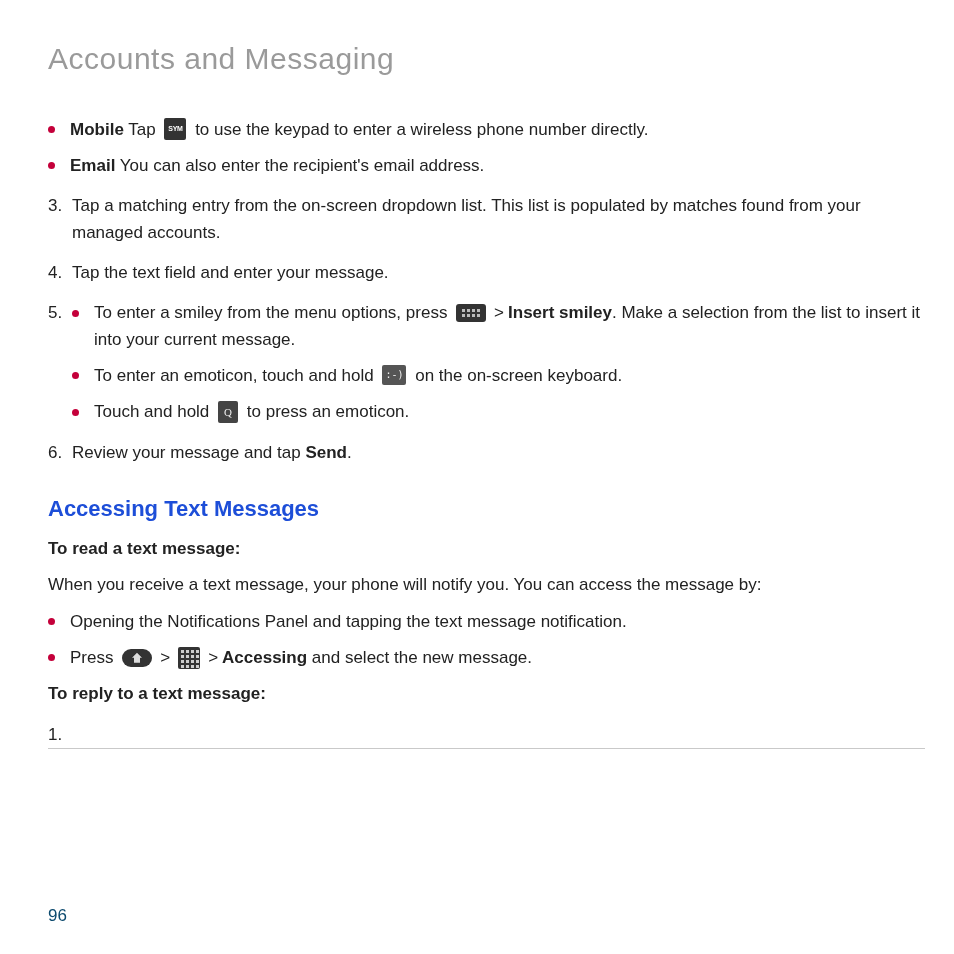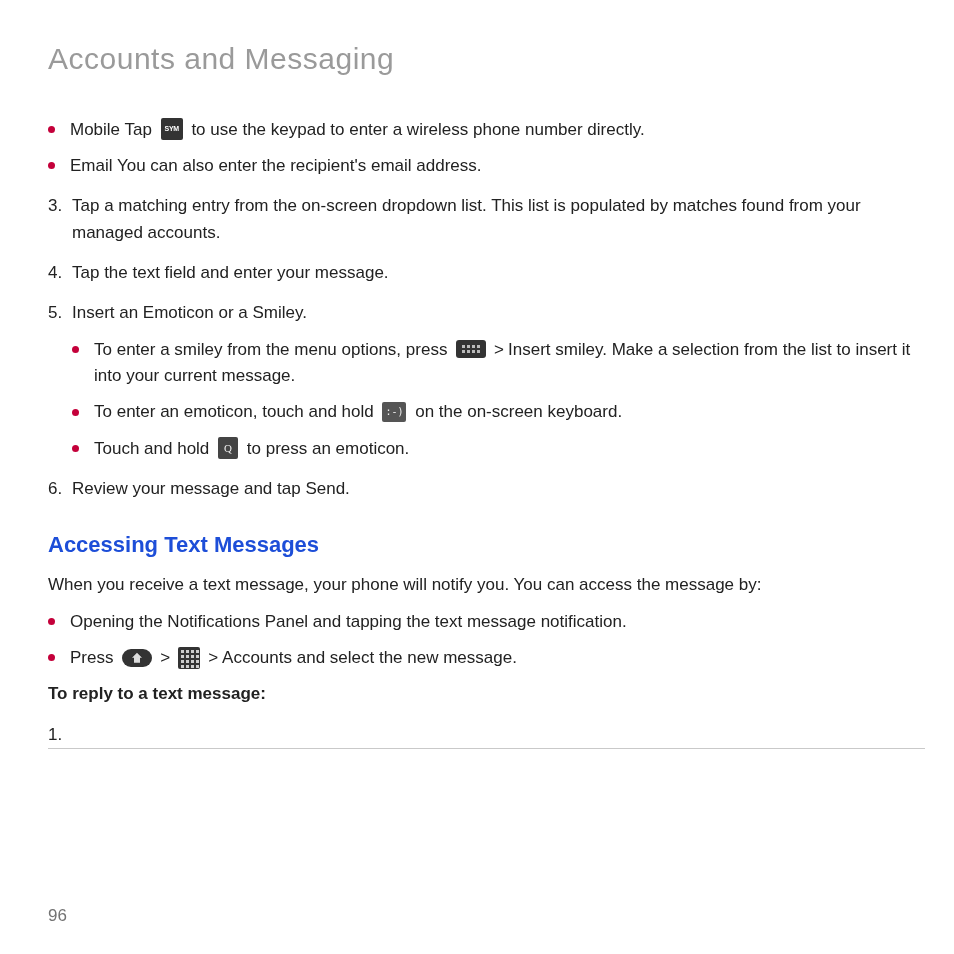--- a/index.html
+++ b/index.html
@@ -21,21 +21,21 @@
     font-size: 30px;
     font-weight: 400;
     color: #9a9a9a;
     letter-spacing: 0.5px;
     margin: 0 0 34px 0;
   }
   .body-text {
     font-size: 17px;
     line-height: 1.55;
   }
-  .bold { font-weight: 400; }
+  .bold { font-weight: 700; }
   .subhead {
     font-size: 22px;
     font-weight: 700;
     color: #1d4ed8;
     margin: 26px 0 10px 0;
   }
   .subbold {
     font-weight: 700;
     margin: 10px 0 10px 0;
   }
@@ -175,21 +175,21 @@
   .hr {
     border: none;
     border-top: 1px solid #c9c9c9;
     margin: 40px 0 10px 0;
   }
   .page-number {
     position: absolute;
     left: 48px;
     bottom: 28px;
     font-size: 17px;
-    color: #737373;
+    color: #0c4a6e;
     margin-top: 22px;
   }
   .gt {
     margin: 0 4px;
   }
 </style>
 </head>
 <body>
 
 <div class="page body-text">
@@ -209,21 +209,20 @@
     <li>
       <span class="num">3.</span>
       <span>Tap a matching entry from the on-screen dropdown list. This list is populated by matches found from your managed accounts.</span>
     </li>
     <li>
       <span class="num">4.</span>
       <span>Tap the text field and enter your message.</span>
     </li>
     <li>
       <span class="num">5.</span>
-      <span>Insert an Emoticon or a Smiley.</span>
 
       <ul class="bullets indent2" style="margin-top:10px;">
         <li>
           <span>To enter a smiley from the menu options, press </span><span class="inline-icon icon-menu"></span><span class="gt">&gt;</span><span class="bold">Insert smiley</span><span>. Make a selection from the list to insert it into your current message.</span>
         </li>
         <li>
           <span>To enter an emoticon, touch and hold </span><span class="inline-icon icon-emoticon-key">:-)</span><span> on the on-screen keyboard.</span>
         </li>
         <li>
           <span>Touch and hold </span><span class="inline-icon icon-q">Q</span><span> to press an emoticon.</span>
@@ -231,28 +230,29 @@
       </ul>
     </li>
     <li>
       <span class="num">6.</span>
       <span>Review your message and tap </span><span class="bold">Send</span><span>.</span>
     </li>
   </ol>
 
   <h2 class="subhead">Accessing Text Messages</h2>
 
+  <div class="para subbold">To read a text message:</div>
   <div class="para">When you receive a text message, your phone will notify you. You can access the message by:</div>
 
   <ul class="bullets">
     <li>Opening the Notifications Panel and tapping the text message notification.</li>
     <li>
       <span>Press </span><span class="inline-icon icon-home"><svg width="12" height="12" viewBox="0 0 12 12">
             <path d="M6 1 L11 6 H9 V11 H3 V6 H1 Z" fill="#ddd"></path>
-          </svg></span><span class="gt">&gt;</span><span class="inline-icon icon-apps"></span><span class="gt">&gt;</span><span class="bold">Accounts</span><span> and select the new message.</span>
+          </svg></span><span class="gt">&gt;</span><span class="inline-icon icon-apps"></span><span class="gt">&gt;</span><span class="bold">Accessing</span><span> and select the new message.</span>
     </li>
   </ul>
 
   <div class="para subbold">To reply to a text message:</div>
 
   <ol class="numbers">
     <li>
       <span class="num">1.</span>
     </li>
   </ol>

